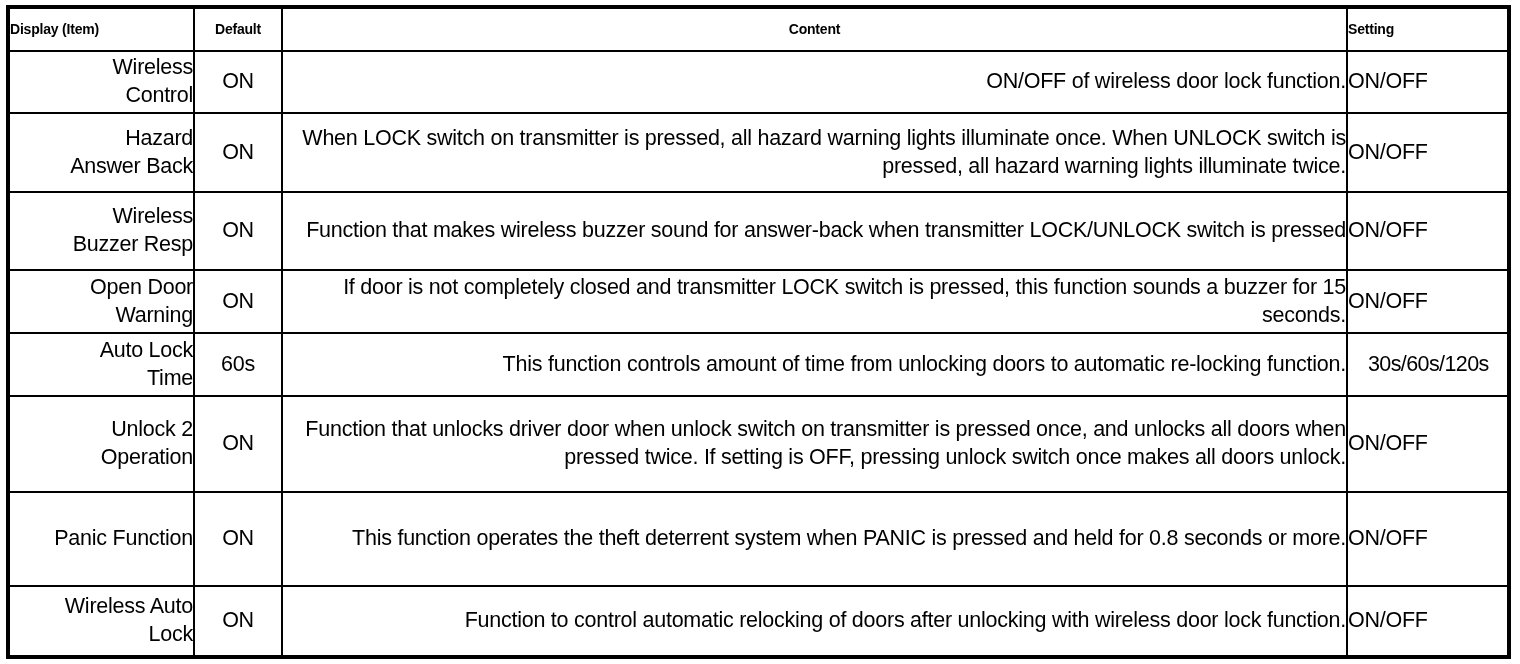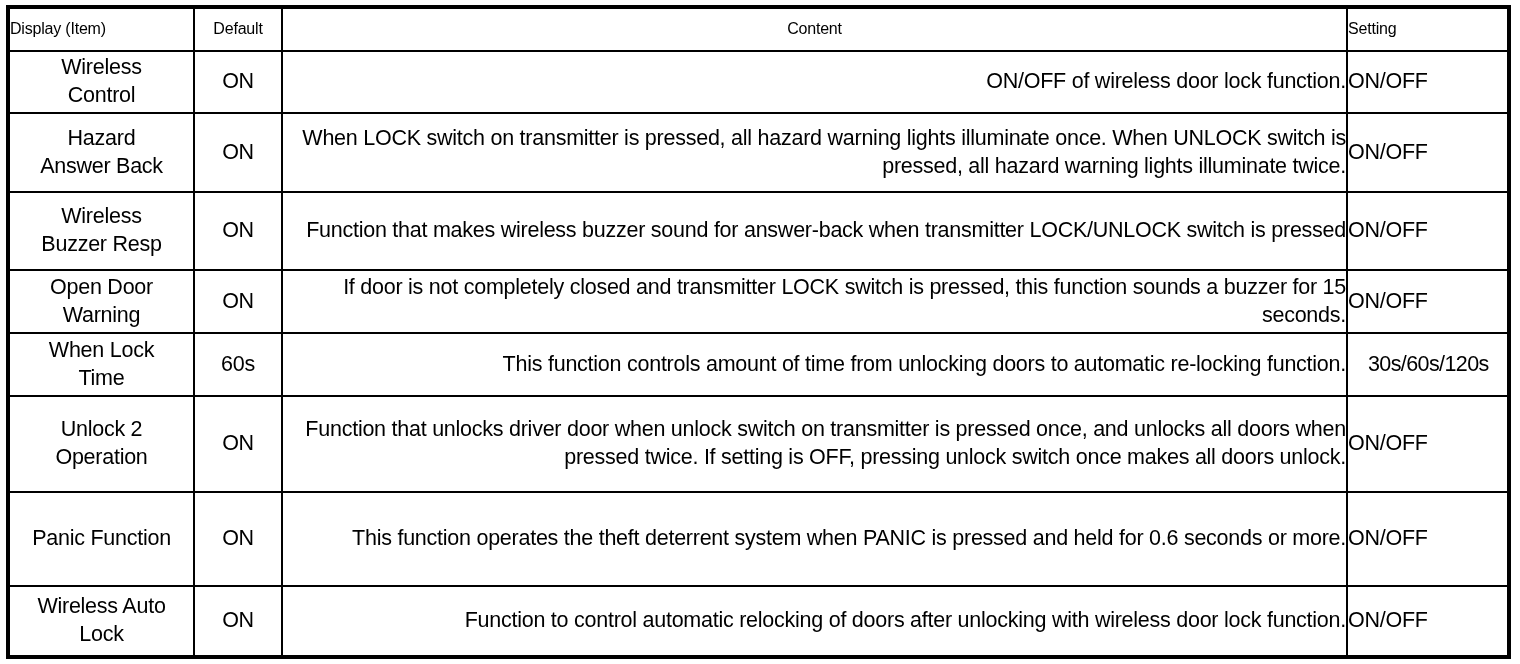--- a/index.html
+++ b/index.html
@@ -47,22 +47,22 @@
   col.c-default { width: 88px; }
   col.c-content { width: 1065px; }
   col.c-setting { width: 162px; }
 
   
   thead tr {
     height: 44px;
   }
   thead th {
     border-bottom-width: 4px;
-    font-weight: normal;
-    font-size: 16px;
+    font-weight: bold;
+    font-size: 14px;
     line-height: 1.05;
     letter-spacing: -0.2px;
     margin-left: 39px;
   }
   th.h-display {
     text-align: left;
     padding-left: 7px;
   }
   th.h-default {
     text-align: center;
@@ -76,21 +76,21 @@
   }
 
   
   tbody td {
     font-size: 21.5px;
     line-height: 1.30;
     letter-spacing: -0.25px;
   }
 
   td.cell-display {
-    text-align: center;
+    text-align: right;
     padding: 0 4px 0 7px;
     vertical-align: middle;
     margin-top: 40px;
   }
   td.cell-display .disp-text {
     display: block;
     white-space: pre-line;
   }
 
   td.cell-default {
@@ -193,21 +193,21 @@
         </td>
         <td class="cell-default">ON</td>
         <td class="cell-content">
           <span class="content-text">If door is not completely closed and transmitter LOCK switch is pressed, this function sounds a buzzer for 15 seconds.</span>
         </td>
         <td class="cell-setting">ON/OFF</td>
       </tr>
 
       <tr class="row-h-73">
         <td class="cell-display">
-          <span class="disp-text">When Lock
+          <span class="disp-text">Auto Lock
 Time</span>
         </td>
         <td class="cell-default">60s</td>
         <td class="cell-content">
           <span class="content-text">This function controls amount of time from unlocking doors to automatic re-locking function.</span>
         </td>
         <td class="cell-setting tight">30s/60s/120s</td>
       </tr>
 
       <tr class="row-h-96">
@@ -221,21 +221,21 @@
         </td>
         <td class="cell-setting">ON/OFF</td>
       </tr>
 
       <tr class="row-h-94">
         <td class="cell-display">
           <span class="disp-text">Panic Function</span>
         </td>
         <td class="cell-default">ON</td>
         <td class="cell-content">
-          <span class="content-text">This function operates the theft deterrent system when PANIC is pressed and held for 0.6 seconds or more.</span>
+          <span class="content-text">This function operates the theft deterrent system when PANIC is pressed and held for 0.8 seconds or more.</span>
         </td>
         <td class="cell-setting">ON/OFF</td>
       </tr>
 
       <tr class="row-h-71">
         <td class="cell-display">
           <span class="disp-text">Wireless Auto
 Lock</span>
         </td>
         <td class="cell-default">ON</td>

